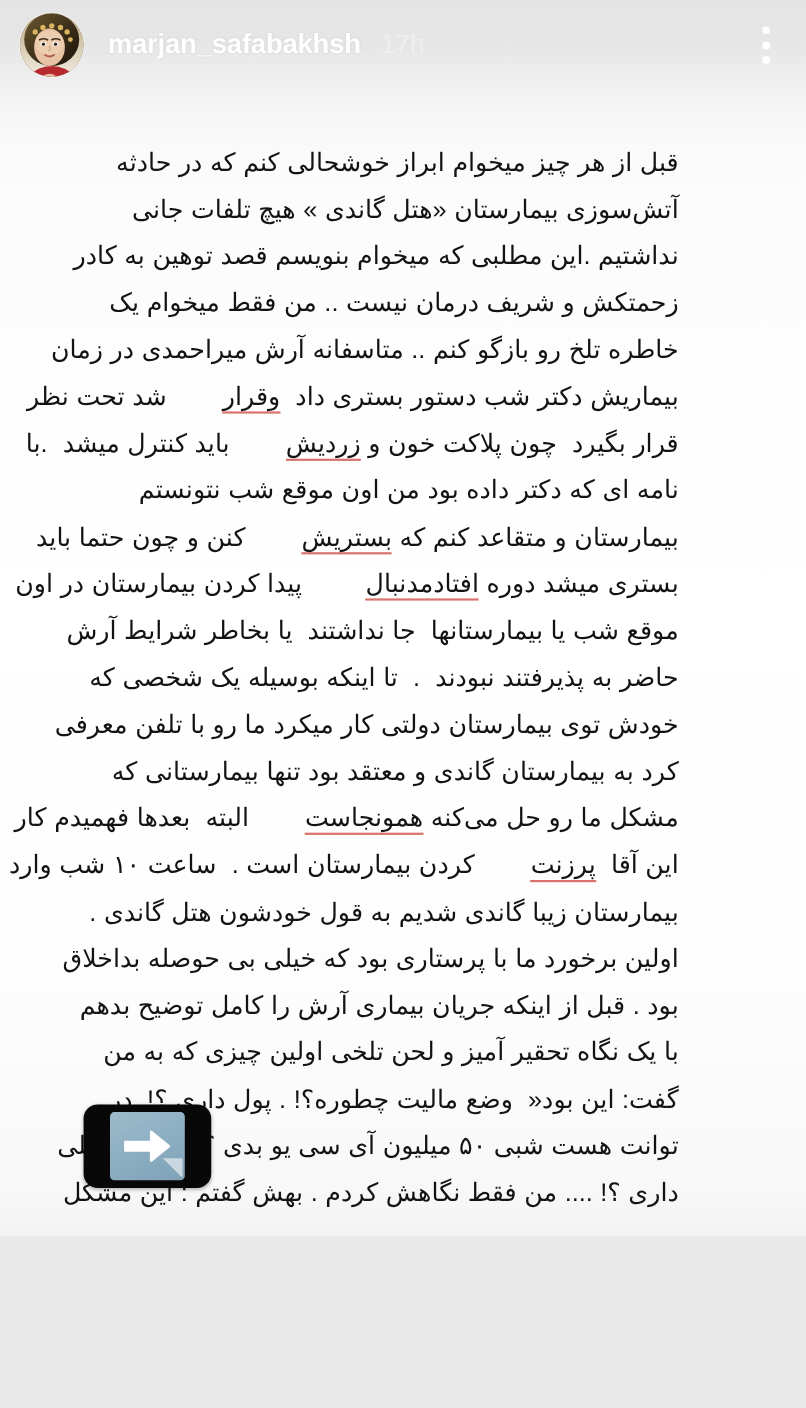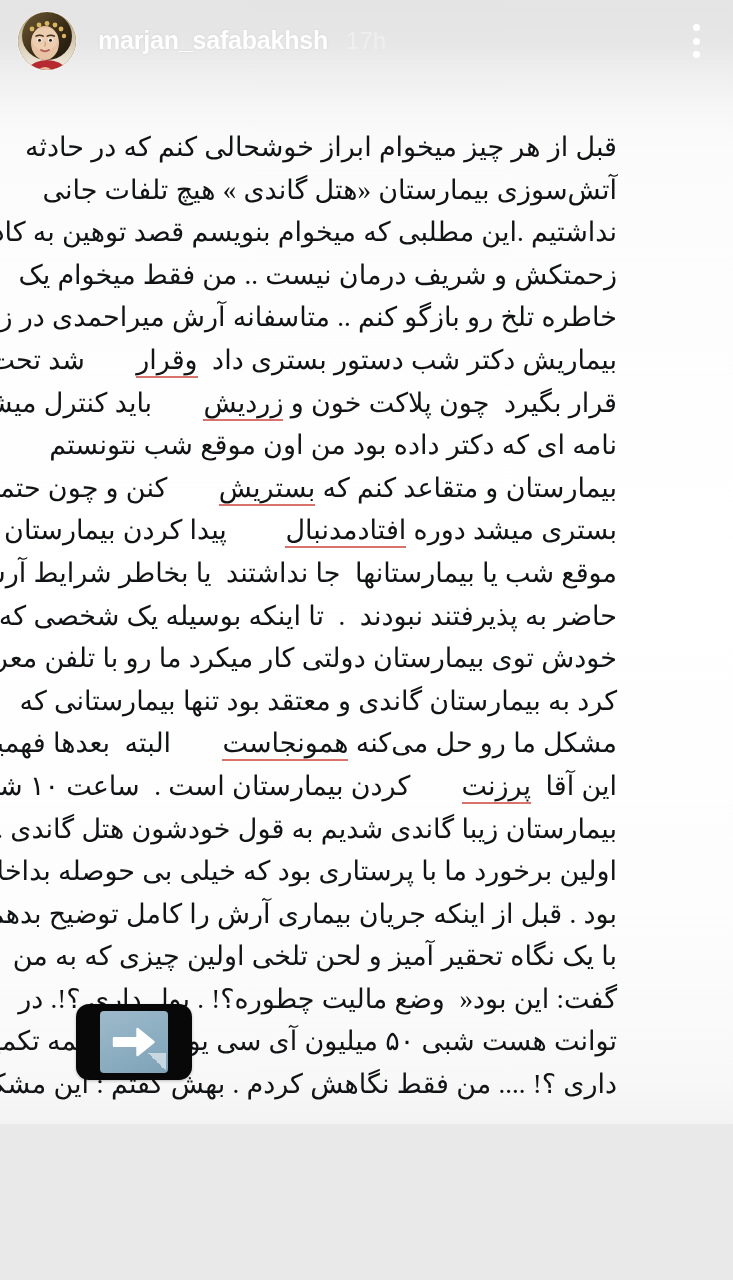--- a/index.html
+++ b/index.html
@@ -111,23 +111,23 @@
 
   
   .story-text {
     position: absolute;
     top: 126px;
     right: 116px;
     width: 502px;
     direction: rtl;
     text-align: right;
     color: #111315;
-    font-size: 27px;
+    font-size: 23px;
     line-height: 42.6px;
-    font-family: Liberation Serif, serif;
+    font-family: Liberation Sans, sans-serif;
     white-space: pre-wrap;
     word-spacing: 0.5px;
   }
 
   .story-text .line {
     display: block;
     height: 42.6px;
     white-space: pre;
     overflow: visible;
   }

